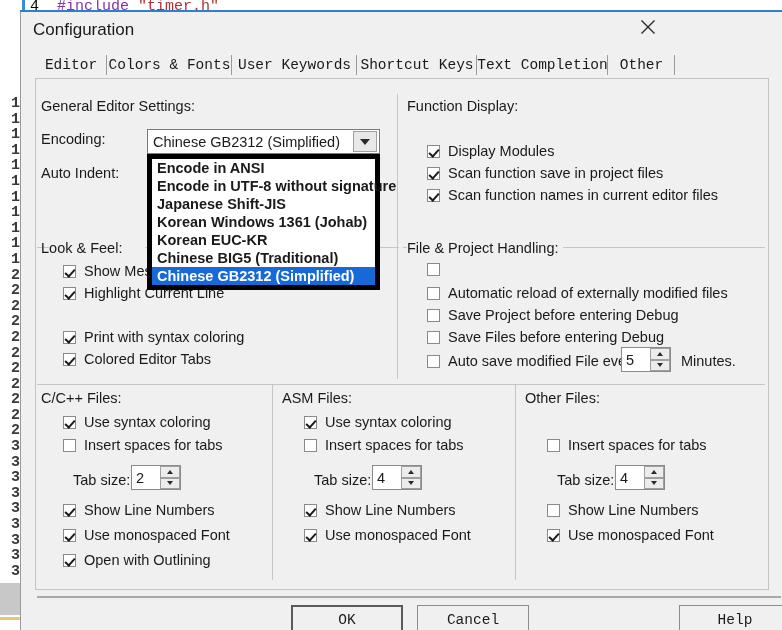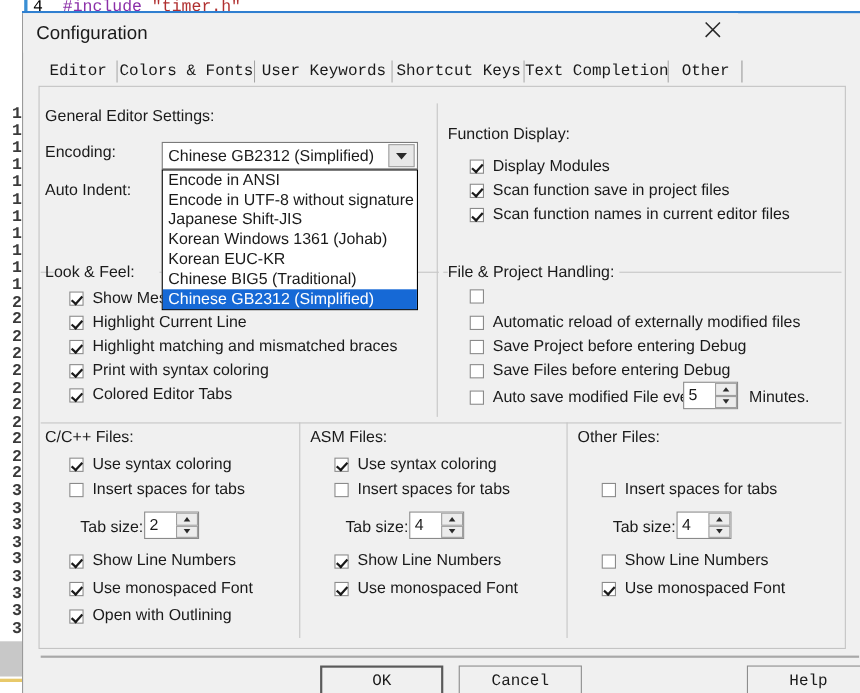--- a/index.html
+++ b/index.html
@@ -95,22 +95,22 @@
   #combo-arrow{
     width:24px;height:21px;margin-right:2px;background:#e8e8e8;
     border:1px solid #9f9f9f;box-sizing:border-box;
     display:flex;align-items:center;justify-content:center;flex:0 0 auto;
   }
   .caret-down{width:0;height:0;border-left:5px solid transparent;border-right:5px solid transparent;border-top:6px solid #2a2a2a;}
 
   
   #dropdown{
     position:absolute;left:126px;top:142px;width:233px;
-    background:#ffffff;border:1px solid #000000;box-sizing:border-box;
-    z-index:50;padding:0;
+    background:#ffffff;border:5px solid #000000;box-sizing:border-box;
+    z-index:50;padding:0;font-weight:bold;
   }
   #dropdown .opt{
     font-size:14.5px;color:#1a1a1a;padding:0 0 0 5px;height:18px;line-height:18px;white-space:nowrap;
   }
   #dropdown .opt.sel{background:#1669d6;color:#ffffff;}
 
   
   .ghost{position:absolute;font-size:14.5px;color:#1a1a1a;white-space:nowrap;}
 
   
@@ -252,36 +252,32 @@
   <div class="sect-label" style="left:20px;top:228px;">Look &amp; Feel:</div>
 
   <div class="cbrow" style="left:42px;top:251px;">
     <span class="cbox checked"></span>
     <span class="cblabel">Show Message Dialog during Find</span>
   </div>
   <div class="cbrow" style="left:42px;top:273px;">
     <span class="cbox checked"></span>
     <span class="cblabel">Highlight Current Line</span>
   </div>
-  <div class="cbrow" style="left:42px;top:295px;">
-    <span class="cbox checked"></span>
-    <span class="cblabel">Highlight matching and mismatched braces</span>
-  </div>
   <div class="cbrow" style="left:42px;top:317px;">
     <span class="cbox checked"></span>
     <span class="cblabel">Print with syntax coloring</span>
   </div>
   <div class="cbrow" style="left:42px;top:339px;">
     <span class="cbox checked"></span>
     <span class="cblabel">Colored Editor Tabs</span>
   </div>
 
   <div class="vdiv" style="left:376px;top:82px;height:285px;"></div>
 
-  <div class="sect-label" style="left:386px;top:86px;margin-top:16px;">Function Display:</div>
+  <div class="sect-label" style="left:386px;top:86px;">Function Display:</div>
 
   <div class="cbrow" style="left:406px;top:131px;">
     <span class="cbox checked"></span>
     <span class="cblabel">Display Modules</span>
   </div>
   <div class="cbrow" style="left:406px;top:153px;">
     <span class="cbox checked"></span>
     <span class="cblabel">Scan function save in project files</span>
   </div>
   <div class="cbrow" style="left:406px;top:175px;">

